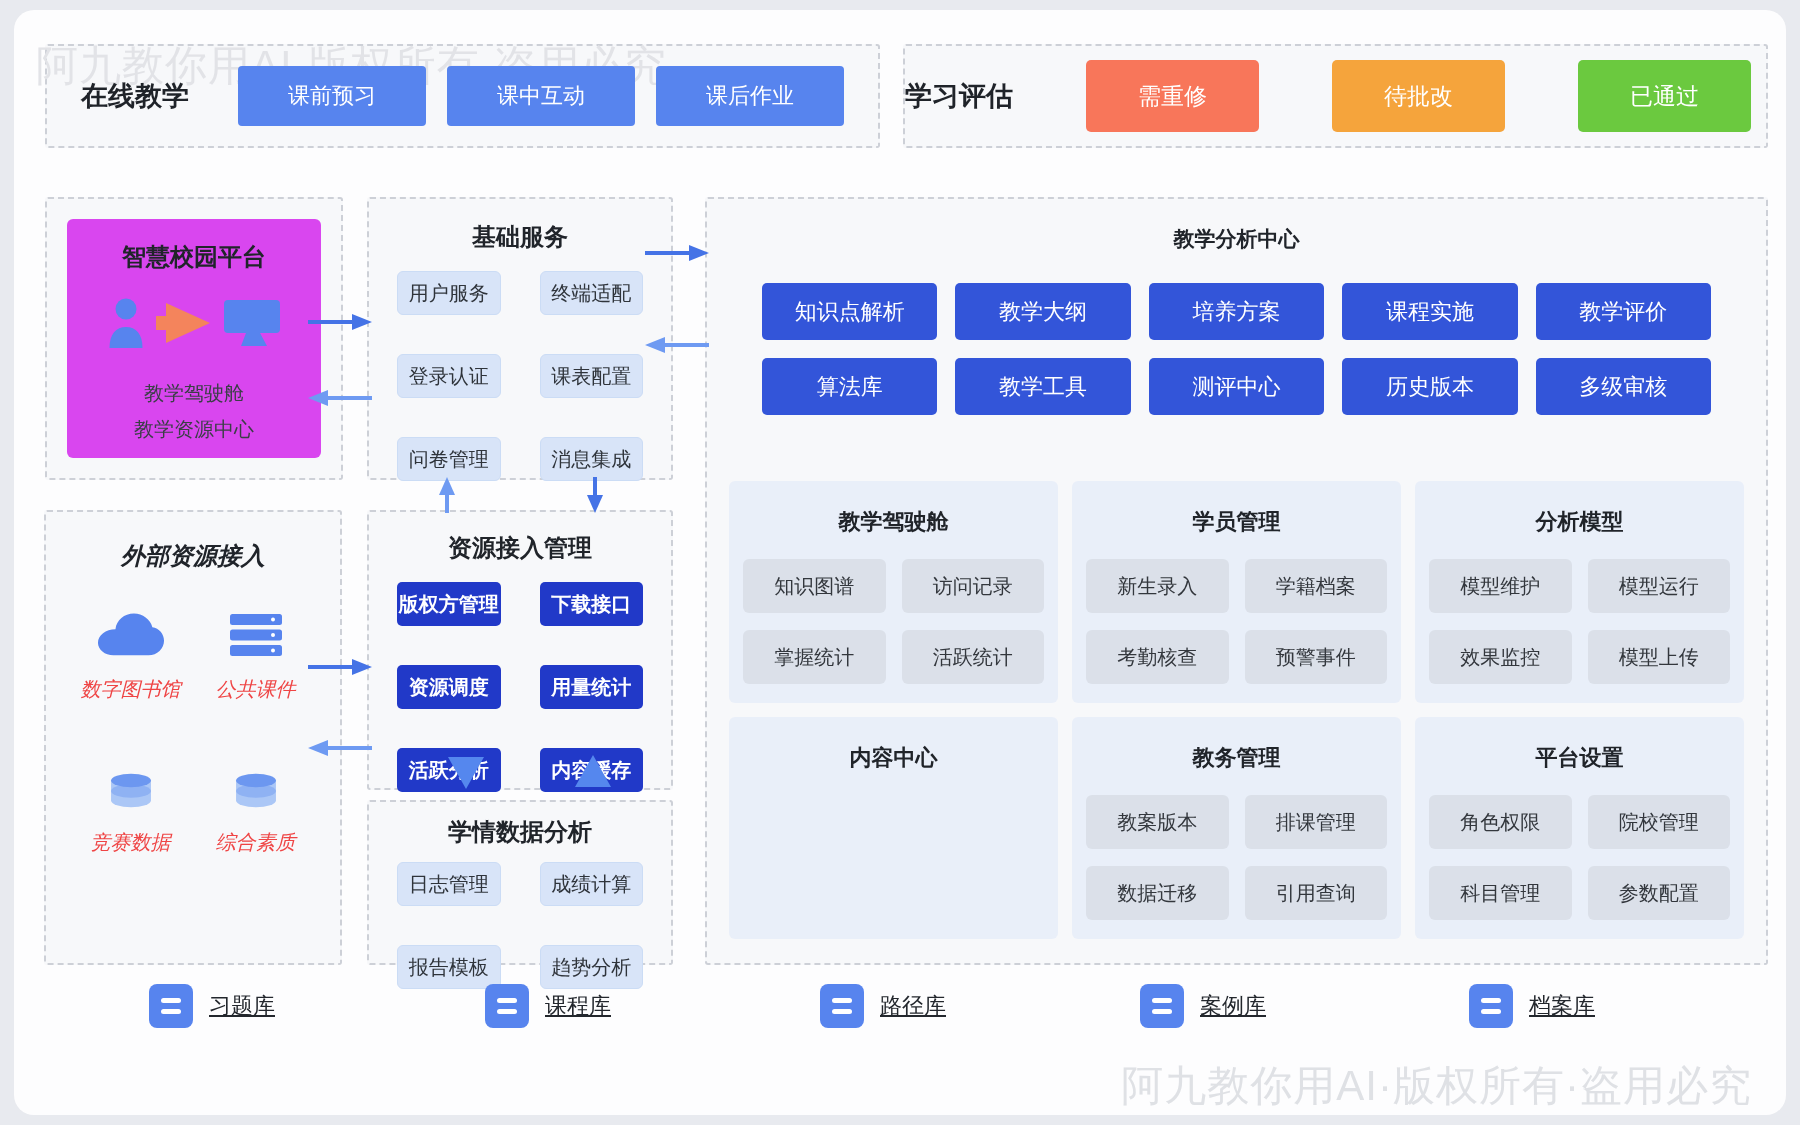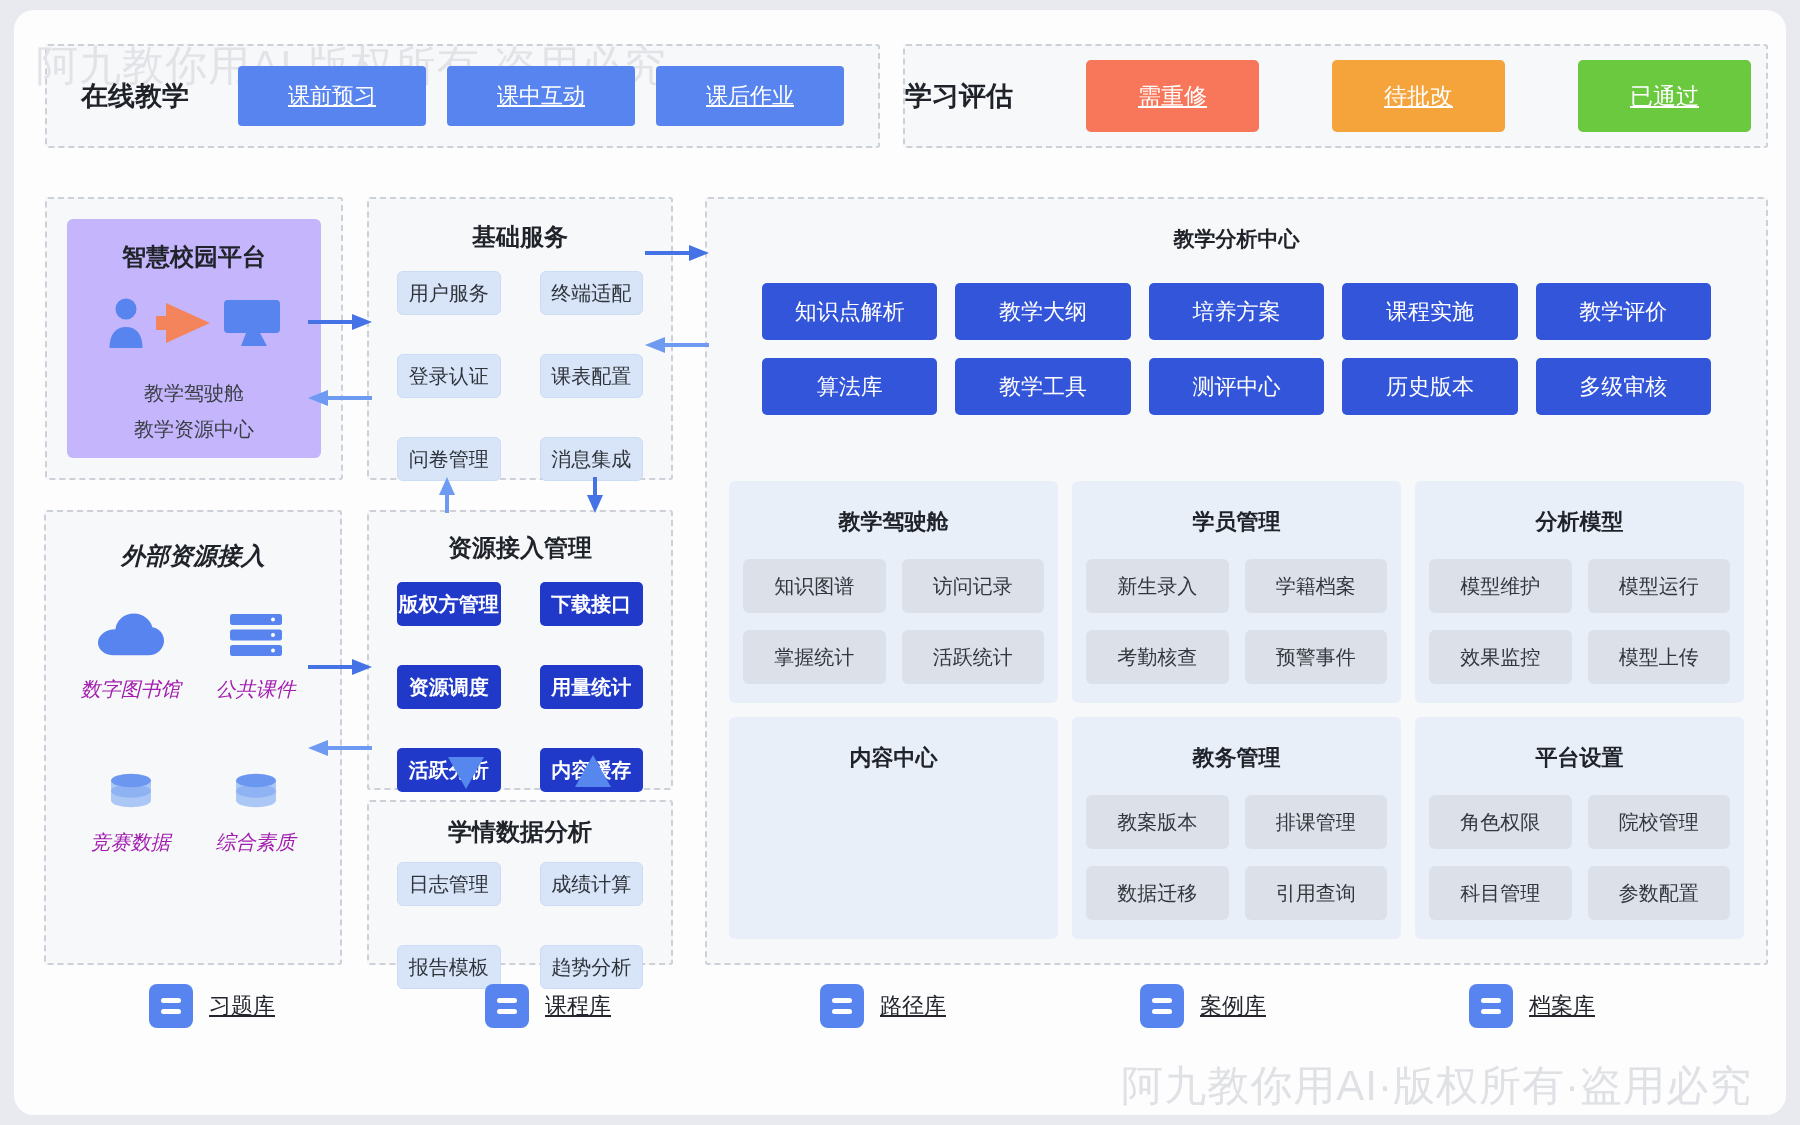--- a/index.html
+++ b/index.html
@@ -17,44 +17,44 @@
   .wm{position:absolute;z-index:1;font-size:42px;letter-spacing:1px;white-space:nowrap;
       color:#E2E3E7;pointer-events:none;}
   .wm-top{left:36px;top:38px;}
   .wm-bottom{right:48px;top:1058px;color:#DFE1E5;z-index:3;}
   
   .sec-online{left:45px;top:44px;width:835px;height:104px;
               display:flex;align-items:center;padding:0 34px;}
   .row-label{font-size:27px;font-weight:700;color:#1F2329;flex:none;}
   .sec-online .row-label{margin-right:28px;}
   .btn{display:flex;align-items:center;justify-content:center;color:#FFFFFF;
-       font-size:22px;font-weight:500;border-radius:4px;text-decoration:underline;}
+       font-size:22px;font-weight:500;border-radius:4px;}
   .btn-top{flex:1 1 0;height:60px;background:#5784EE;margin-left:21px;}
   .sec-eval{left:903px;top:44px;width:865px;height:104px;
             display:flex;align-items:center;justify-content:space-between;
             padding:0 15px 0 0;}
   .btn-eval{width:173px;height:72px;font-size:23px;border-radius:5px;margin-left:46px;flex:none;}
   .btn-need{background:#F8765A;}
   .btn-pending{background:#F5A43C;}
   .btn-pass{background:#6BC93F;}
   
   .sec-campus{left:45px;top:197px;width:298px;height:283px;}
-  .campus-card{position:relative;z-index:2;margin:20px;height:239px;background:#c4b5fd;
+  .campus-card{position:relative;z-index:2;margin:20px;height:239px;background:#d946ef;
                border-radius:6px;display:flex;flex-direction:column;align-items:center;}
   .campus-card .sec-title{padding-top:22px;}
   .campus-icons{display:flex;align-items:center;gap:12px;margin-top:26px;height:52px;}
   .campus-lines{margin-top:24px;font-size:20px;color:#3A3F46;line-height:36px;text-align:center;}
   
   .sec-external{left:44px;top:510px;width:298px;height:455px;font-style:italic;}
   .sec-external .sec-title{padding-top:28px;}
   .ext-grid{display:grid;grid-template-columns:1fr 1fr;row-gap:58px;
             margin-top:36px;padding:0 22px;}
   .ext-item{display:flex;flex-direction:column;align-items:center;}
   .ext-item .icon{height:48px;display:flex;align-items:flex-end;}
-  .ext-label{margin-top:20px;font-size:20px;color:#a21caf;}
+  .ext-label{margin-top:20px;font-size:20px;color:#ef4444;}
   
   .sec-basic{left:367px;top:197px;width:306px;height:283px;}
   .sec-basic .sec-title{padding-top:22px;}
   .grid2{display:grid;grid-template-columns:1fr 1fr;column-gap:14px;row-gap:16px;
          margin-top:18px;padding:0 28px;gap:39px;}
   .cell-light{height:44px;background:#D8E4F8;border:1px solid #CBDCF5;border-radius:6px;
               display:flex;align-items:center;justify-content:center;
               font-size:20px;color:#2F343B;box-sizing:border-box;}
   .sec-resource{left:367px;top:510px;width:306px;height:280px;}
   .sec-resource .sec-title{padding-top:20px;}

